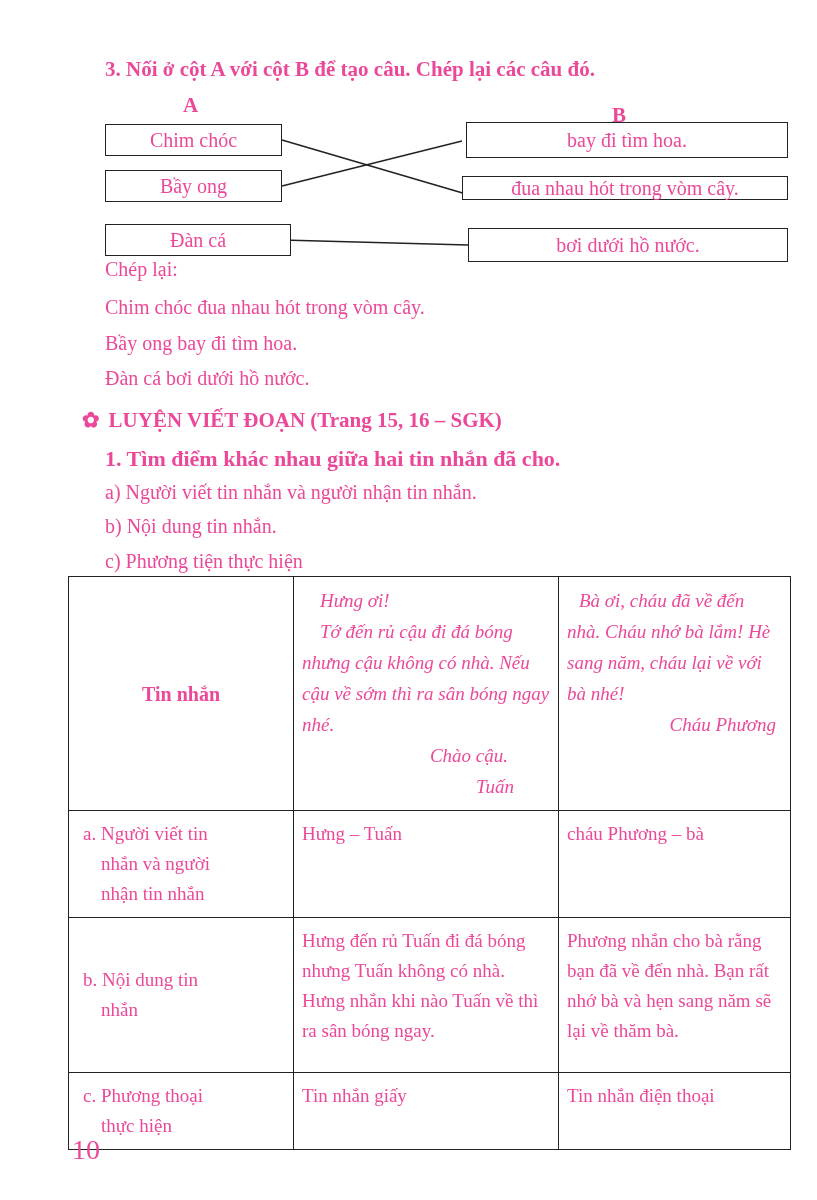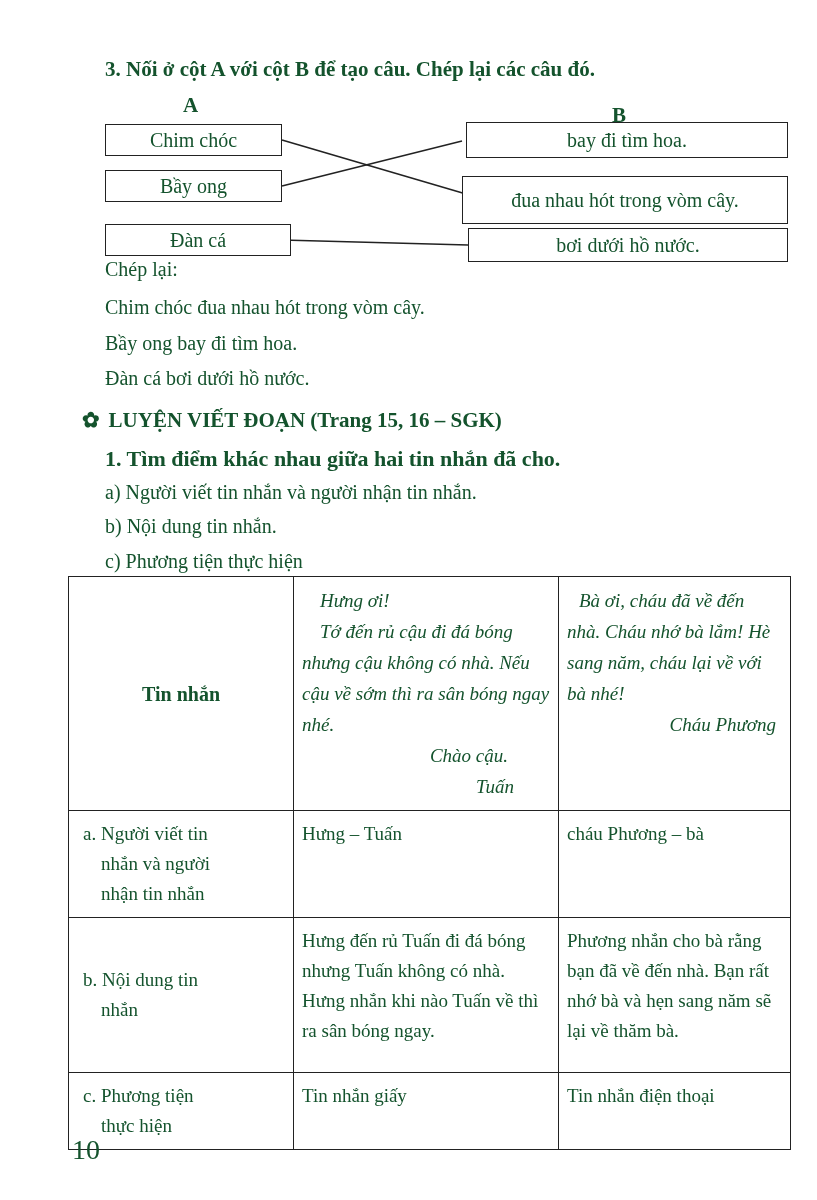--- a/index.html
+++ b/index.html
@@ -3,21 +3,21 @@
 <meta charset="utf-8">
 <style>
   * { margin: 0; padding: 0; box-sizing: border-box; }
   html, body { background: #ffffff; }
   .page {
     position: relative;
     width: 817px;
     height: 1200px;
     background: #ffffff;
     font-family: "Liberation Serif", "DejaVu Serif", serif;
-    color: #14532d;
+    color: #ec4899;
     overflow: hidden;
   }
 
   
   .ex3-title {
     position: absolute;
     left: 105px; top: 57px;
     font-size: 21px;
     font-weight: bold;
   }
@@ -33,21 +33,21 @@
     display: flex;
     align-items: center;
     justify-content: center;
     font-size: 20px;
     background: #fff;
   }
   .a-box-0 { left: 105px; top: 124px; width: 177px; height: 32px; font-family: Liberation Serif, serif; }
   .a-box-1 { left: 105px; top: 170px; width: 177px; height: 32px; }
   .a-box-2 { left: 105px; top: 224px; width: 186px; height: 32px; }
   .b-box-0 { left: 466px; top: 122px; width: 322px; height: 36px; }
-  .b-box-1 { left: 462px; top: 176px; width: 326px; height: 48px; }
+  .b-box-1 { left: 462px; top: 176px; width: 326px; height: 24px; }
   .b-box-2 { left: 468px; top: 228px; width: 320px; height: 34px; }
 
   .connectors {
     position: absolute;
     left: 0; top: 0;
     width: 817px; height: 300px;
     pointer-events: none;
   }
   .connectors line { stroke: #222; stroke-width: 1.6; }
 
@@ -196,21 +196,21 @@
     </tr>
     <tr class="row-b">
       <td class="label-cell vmid">
         <div class="hang w-b">b. Nội dung tin nhắn</div>
       </td>
       <td>Hưng đến rủ Tuấn đi đá bóng nhưng Tuấn không có nhà. Hưng nhắn khi nào Tuấn về thì ra sân bóng ngay.</td>
       <td>Phương nhắn cho bà rằng bạn đã về đến nhà. Bạn rất nhớ bà và hẹn sang năm sẽ lại về thăm bà.</td>
     </tr>
     <tr class="row-c">
       <td class="label-cell">
-        <div class="hang w-c">c. Phương tiện thực hiện</div>
+        <div class="hang w-c">c. Phương thoại thực hiện</div>
       </td>
       <td>Tin nhắn giấy</td>
       <td>Tin nhắn điện thoại</td>
     </tr>
   </tbody>
     </table>
 
   <div class="page-number">10</div>
 
 </div>

